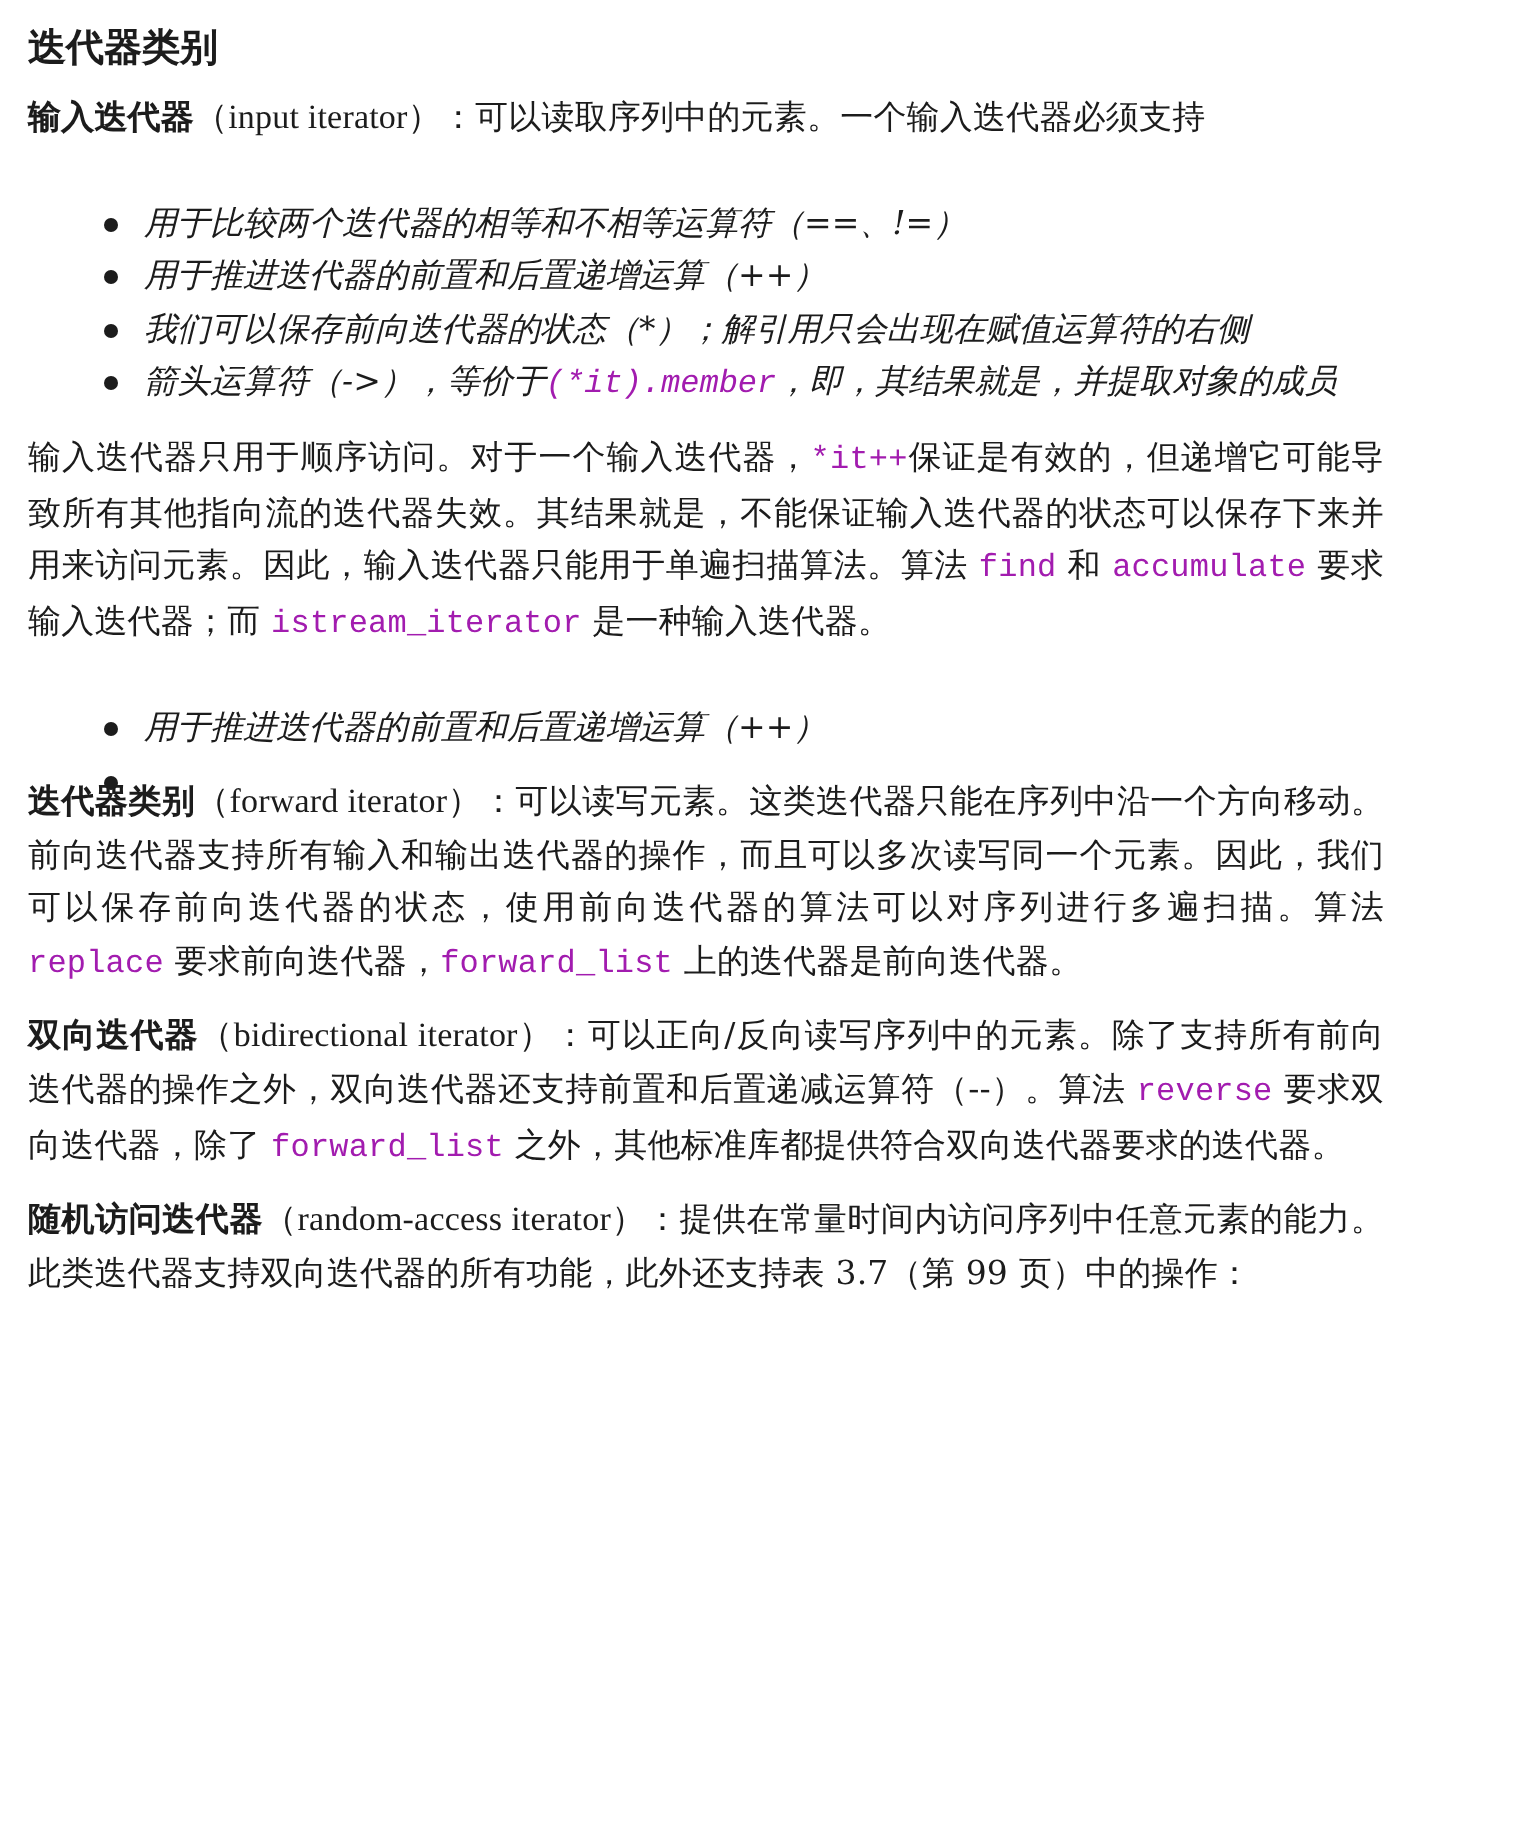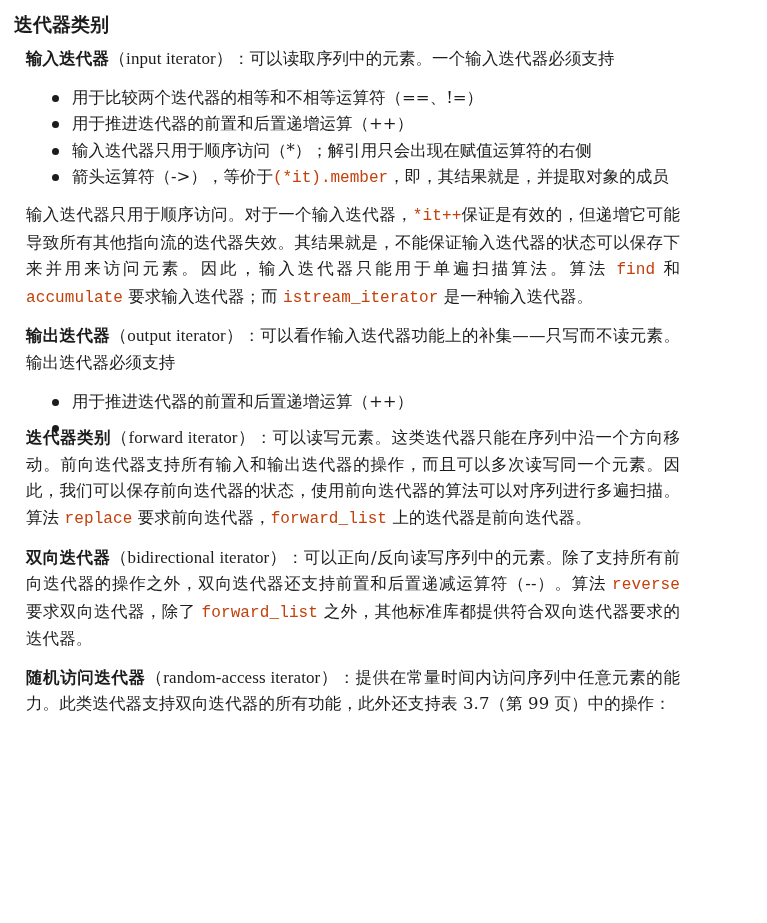--- a/index.html
+++ b/index.html
@@ -7,53 +7,50 @@
     width: 767px; height: 923px; overflow: hidden;
     font-family: "DejaVu Serif", "Liberation Serif", serif;
     color: #1c1c1c;
     font-size: 16.5px;
   }
   .page { position: relative; padding: 4px 14px 0 14px; box-sizing: border-box; width: 706px; }
   .title {
     font-family: "DejaVu Sans", "Liberation Sans", sans-serif;
     font-weight: bold; font-size: 19px; margin: 6px 0 0 0; height: 28px; line-height: 28px;
   }
-  p { margin: 12px; line-height: 26.6px; text-align: justify; letter-spacing: 0.1px; }
+  p { margin: 0; line-height: 26.6px; text-align: justify; letter-spacing: 0.1px; }
   .para { margin-top: 10px; }
   .term { font-family: "DejaVu Sans", "Liberation Sans", sans-serif; font-weight: bold; font-size: 16.5px; }
   .en { font-family: "Liberation Serif", "DejaVu Serif", serif; font-size: 17px; }
-  code, .mono { font-family: "Liberation Mono", "DejaVu Sans Mono", monospace; font-size: 16px; color: #c2410c; }
-  ul { list-style: none; margin: 12px 0 0 0; padding: 0 0 0 58px; }
+  code, .mono { font-family: "Liberation Mono", "DejaVu Sans Mono", monospace; font-size: 16px; color: #a21caf; }
+  ul { list-style: none; margin: 26px 0 0 0; padding: 0 0 0 58px; font-style: italic; }
   li { position: relative; line-height: 26.6px; }
   li .bullet {
     position: absolute; left: -20px; top: 10px; width: 7px; height: 7px; border-radius: 50%; background: #1c1c1c;
   }
 </style>
 </head>
 <body>
 
 <div class="page">
   <div class="title">迭代器类别</div>
 
   <p class="para" style="margin-top:8px;">
     <span class="term">输入迭代器</span><span class="en">（input iterator）</span><span>：可以读取序列中的元素。一个输入迭代器必须支持</span>
   </p>
   <ul>
     <li><span class="bullet"></span><span>用于比较两个迭代器的相等和不相等运算符（==、!=）</span></li>
     <li><span class="bullet"></span><span>用于推进迭代器的前置和后置递增运算（++）</span></li>
-    <li><span class="bullet"></span><span>输入迭代器只用于顺序访问（*）；解引用只会出现在赋值运算符的右侧</span></li>
+    <li><span class="bullet"></span><span>我们可以保存前向迭代器的状态（*）；解引用只会出现在赋值运算符的右侧</span></li>
     <li><span class="bullet"></span><span>箭头运算符（-&gt;），等价于</span><code>(*it).member</code><span>，即，其结果就是，并提取对象的成员</span></li>
   </ul>
   <p class="para">
     <span>输入迭代器只用于顺序访问。对于一个输入迭代器，</span><code>*it++</code><span>保证是有效的，但递增它可能导致所有其他指向流的迭代器失效。其结果就是，不能保证输入迭代器的状态可以保存下来并用来访问元素。因此，输入迭代器只能用于单遍扫描算法。算法 </span><code>find</code><span> 和 </span><code>accumulate</code><span> 要求输入迭代器；而 </span><code>istream_iterator</code><span> 是一种输入迭代器。</span>
   </p>
 
-  <p class="para">
-    <span class="term">输出迭代器</span><span class="en">（output iterator）</span><span>：可以看作输入迭代器功能上的补集——只写而不读元素。输出迭代器必须支持</span>
-  </p>
   <ul>
     <li><span class="bullet"></span><span>用于推进迭代器的前置和后置递增运算（++）</span></li>
     <li><span class="bullet"></span></li>
   </ul>
 
   <p class="para">
     <span class="term">迭代器类别</span><span class="en">（forward iterator）</span><span>：可以读写元素。这类迭代器只能在序列中沿一个方向移动。前向迭代器支持所有输入和输出迭代器的操作，而且可以多次读写同一个元素。因此，我们可以保存前向迭代器的状态，使用前向迭代器的算法可以对序列进行多遍扫描。算法 </span><code>replace</code><span> 要求前向迭代器，</span><code>forward_list</code><span> 上的迭代器是前向迭代器。</span>
   </p>
 
   <p class="para">

